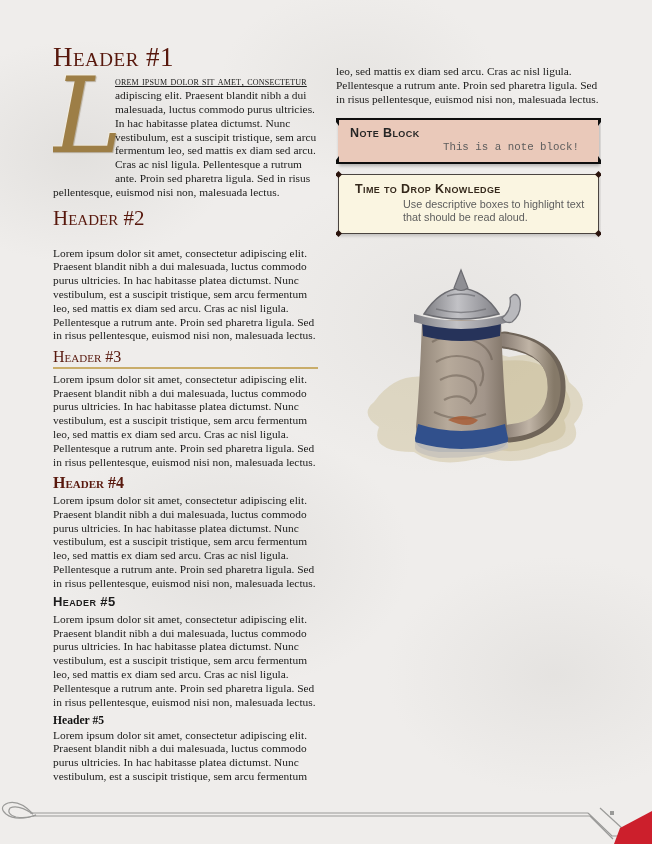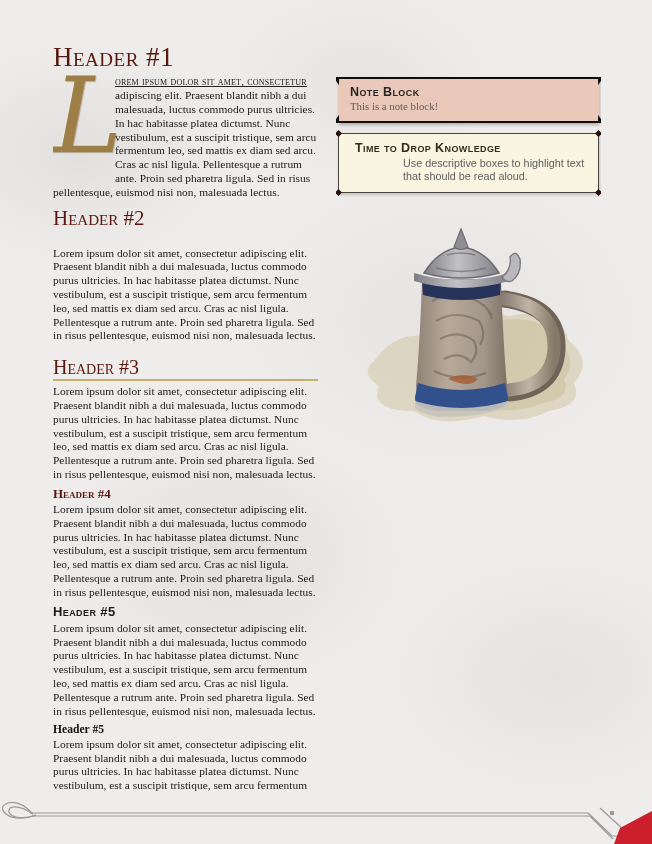--- a/index.html
+++ b/index.html
@@ -26,26 +26,26 @@
   h1,h2,h3,h4,h5,h6 { margin:0; font-weight:bold; }
   h1 {
     font-variant:small-caps; color:#58180D; font-size:27px; line-height:1.05;
     letter-spacing:.5px; margin-bottom:4px; font-weight:normal;
   }
   h2 {
     font-variant:small-caps; color:#58180D; font-size:21px; line-height:1.05;
     margin-top:7px; margin-bottom:18px; font-weight:normal;
   }
   h3 {
-    font-variant:small-caps; color:#58180D; font-size:20px; line-height:1.1;
-    font-weight:normal; margin-top:13px; margin-bottom:4px;
+    font-variant:small-caps; color:#58180D; font-size:16px; line-height:1.1;
+    font-weight:normal; margin-top:5px; margin-bottom:4px;
     border-bottom:2px solid #C9AD6A; padding-bottom:1px;
   }
   h4 {
-    font-variant:small-caps; color:#58180D; font-size:13px; line-height:1.1;
+    font-variant:small-caps; color:#58180D; font-size:16px; line-height:1.1;
     margin-top:4px; margin-bottom:2px;
   }
   h5 {
     font-family:"Liberation Sans", sans-serif;
     font-variant:small-caps; color:#1c1c1c; font-size:13px; line-height:1.1;
     letter-spacing:.4px; margin-top:5px; margin-bottom:3px;
   }
   h6 { color:#111; font-size:11.6px; line-height:1.15; margin-top:5px; margin-bottom:1px; }
 
   p.body {
@@ -76,21 +76,21 @@
   .note .tri { position:absolute; width:0; height:0; }
   .note .tl { left:-5px; top:-2px;  border-top:8px solid #0e0e0e;  border-left:6px solid transparent; }
   .note .tr { right:-5px; top:-2px; border-top:8px solid #0e0e0e;  border-right:6px solid transparent; }
   .note .bl { left:-5px; bottom:-2px;  border-bottom:8px solid #0e0e0e; border-left:6px solid transparent; }
   .note .br { right:-5px; bottom:-2px; border-bottom:8px solid #0e0e0e; border-right:6px solid transparent; }
   .note-title {
     font-family:"Liberation Sans", sans-serif; font-variant:small-caps; font-weight:bold;
     font-size:12.5px; color:#262626; letter-spacing:.4px; margin-bottom:1px;
   }
   .note-body {
-    font-family:Liberation Serif, serif; font-size:10.8px; color:#5d5d5d; line-height:13px;
+    font-family:Liberation Mono, monospace; font-size:10.8px; color:#5d5d5d; line-height:13px;text-align:right;
   }
 
   
   .desc {
     position:relative;
     background:#FAF5E1;
     border:1px solid #4a4440;
     padding:7px 12px 9px 16px;
     margin:2px 2px 0 2px;
     box-shadow:1px 2px 3px rgba(0,0,0,.18);
@@ -138,20 +138,21 @@
       <p class="body">Lorem ipsum dolor sit amet, consectetur adipiscing elit. Praesent blandit nibh a dui malesuada, luctus commodo purus ultricies. In hac habitasse platea dictumst. Nunc vestibulum, est a suscipit tristique, sem arcu fermentum leo, sed mattis ex diam sed arcu. Cras ac nisl ligula. Pellentesque a rutrum ante. Proin sed pharetra ligula. Sed in risus pellentesque, euismod nisi non, malesuada lectus.</p>
 
       <h5>Header #5</h5>
       <p class="body">Lorem ipsum dolor sit amet, consectetur adipiscing elit. Praesent blandit nibh a dui malesuada, luctus commodo purus ultricies. In hac habitasse platea dictumst. Nunc vestibulum, est a suscipit tristique, sem arcu fermentum leo, sed mattis ex diam sed arcu. Cras ac nisl ligula. Pellentesque a rutrum ante. Proin sed pharetra ligula. Sed in risus pellentesque, euismod nisi non, malesuada lectus.</p>
 
       <h6>Header #5</h6>
       <p class="body">Lorem ipsum dolor sit amet, consectetur adipiscing elit. Praesent blandit nibh a dui malesuada, luctus commodo purus ultricies. In hac habitasse platea dictumst. Nunc vestibulum, est a suscipit tristique, sem arcu fermentum</p>
     </div>
 
     <div class="col col-right">
+      <p class="body">leo, sed mattis ex diam sed arcu. Cras ac nisl ligula. Pellentesque a rutrum ante. Proin sed pharetra ligula. Sed in risus pellentesque, euismod nisi non, malesuada lectus.</p>
 
       <div class="note">
         <span class="tri tl"></span>
         <span class="tri tr"></span>
         <span class="tri bl"></span>
         <span class="tri br"></span>
         <div class="note-title">Note Block</div>
         <div class="note-body">This is a note block!</div>
       </div>
 

